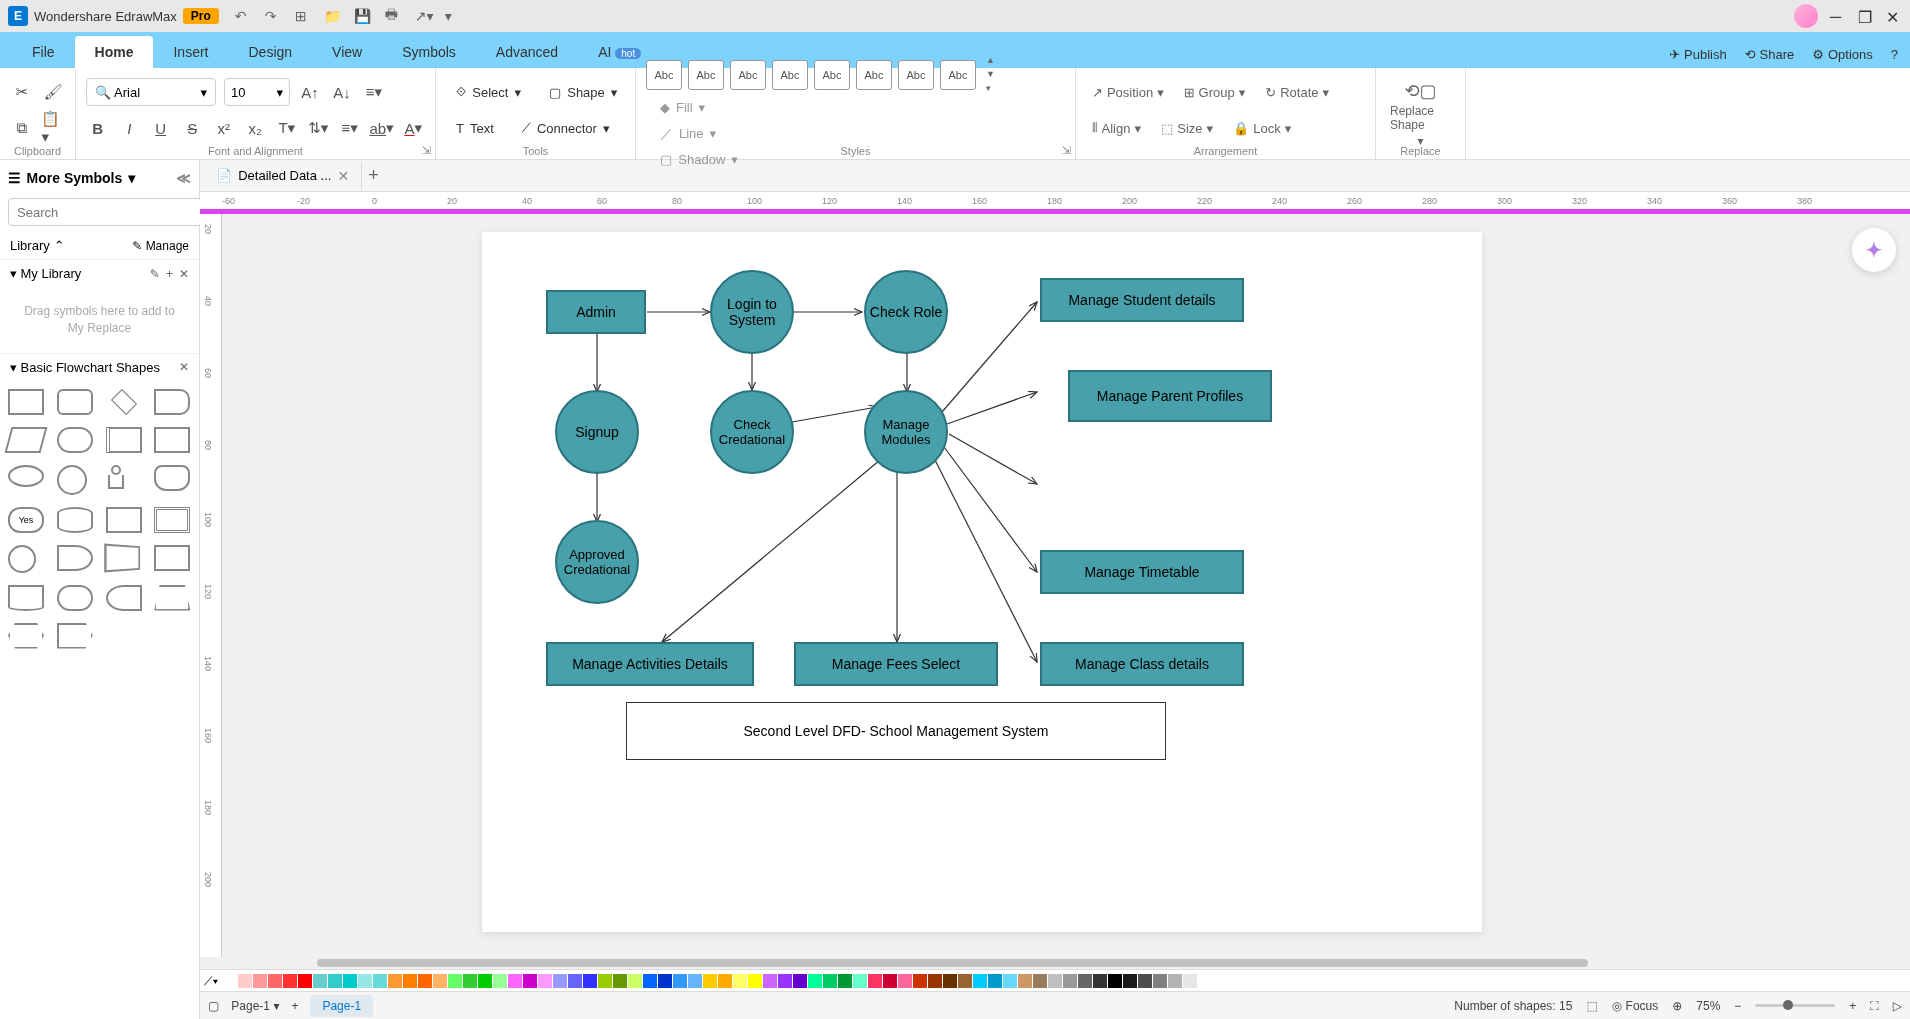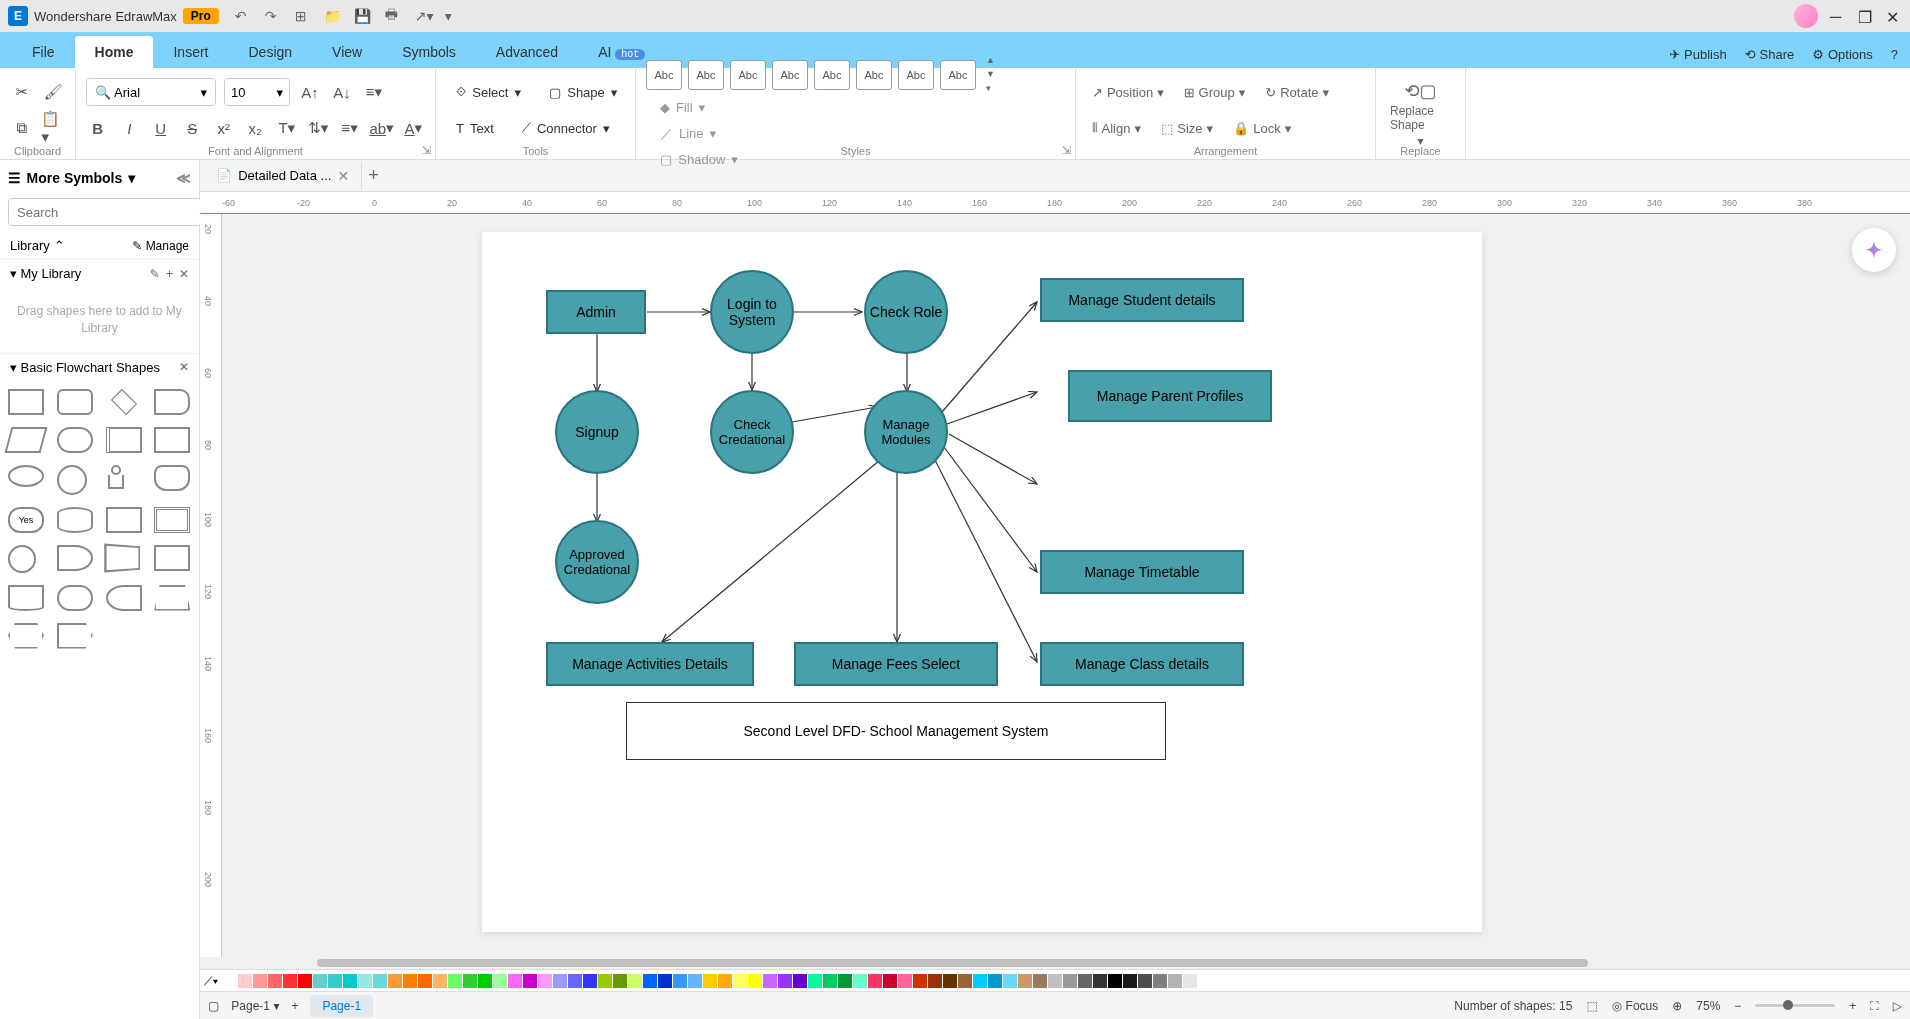--- a/index.html
+++ b/index.html
@@ -15,21 +15,21 @@
 .titlebar-right { margin-left: auto; display: flex; gap: 12px; align-items: center; }
 .avatar { width: 24px; height: 24px; background: linear-gradient(135deg, #ffb3d9, #ff80cc); border-radius: 50%; }
 .window-control { width: 16px; height: 16px; color: #333; cursor: pointer; }
 
 
 .menubar { height: 36px; background: #7dd3fc; display: flex; align-items: flex-end; padding: 0 12px; }
 .menu-item { padding: 8px 20px; font-size: 14px; color: #333; cursor: pointer; border-radius: 4px 4px 0 0; }
 .menu-item.active { background: white; font-weight: 600; }
 .menu-right { margin-left: auto; display: flex; gap: 18px; align-items: center; padding-bottom: 6px; }
 .menu-right-item { font-size: 13px; color: #333; cursor: pointer; display: flex; align-items: center; gap: 4px; }
-.hot-badge { background: #4a90e2; color: white; padding: 0 6px; border-radius: 8px; font-size: 10px; font-family: Liberation Mono, monospace; }
+.hot-badge { background: #4a90e2; color: white; padding: 0 6px; border-radius: 8px; font-size: 10px; }
 
 
 .ribbon { height: 92px; background: white; display: flex; border-bottom: 1px solid #ddd; }
 .ribbon-group { border-right: 1px solid #e0e0e0; padding: 6px 10px; display: flex; flex-direction: column; position: relative; }
 .ribbon-group-label { position: absolute; bottom: 2px; left: 0; right: 0; text-align: center; font-size: 11px; color: #888; }
 .ribbon-row { display: flex; gap: 8px; align-items: center; height: 36px; }
 .rb-btn { width: 24px; height: 24px; display: flex; align-items: center; justify-content: center; cursor: pointer; color: #555; font-size: 15px; border-radius: 3px; }
 .font-sel { width: 130px; height: 28px; border: 1px solid #ccc; border-radius: 4px; padding: 0 8px; font-size: 13px; display: flex; align-items: center; justify-content: space-between; }
 .size-sel { width: 66px; height: 28px; border: 1px solid #ccc; border-radius: 4px; padding: 0 6px; font-size: 13px; display: flex; align-items: center; justify-content: space-between; }
 .tool-btn { height: 30px; padding: 0 10px; border: none; background: none; display: flex; align-items: center; gap: 6px; font-size: 13px; cursor: pointer; color: #333; }
@@ -65,21 +65,21 @@
 .shape-circle { width: 30px; height: 30px; border-radius: 50%; }
 
 
 .tabs { height: 32px; background: #f5f5f5; border-bottom: 1px solid #ddd; display: flex; align-items: center; padding: 0 4px; }
 .tab { padding: 6px 12px; font-size: 13px; display: flex; align-items: center; gap: 6px; cursor: pointer; border-right: 1px solid #ddd; }
 .tab-close { font-size: 14px; color: #888; }
 .tab-add { padding: 6px; font-size: 18px; color: #666; cursor: pointer; }
 
 
 .canvas-wrap { flex: 1; display: flex; flex-direction: column; background: #f0f0f0; position: relative; }
-.ruler-h { height: 22px; background: white; border-bottom: 1px solid #d946ef; display: flex; align-items: center; font-size: 9px; color: #888; padding-left: 22px; position: relative; text-decoration: underline; }
+.ruler-h { height: 22px; background: white; border-bottom: 5px solid #d946ef; display: flex; align-items: center; font-size: 9px; color: #888; padding-left: 22px; position: relative; text-decoration: underline; }
 .ruler-tick { position: absolute; }
 .canvas-inner { flex: 1; display: flex; overflow: hidden; }
 .ruler-v { width: 22px; background: white; border-right: 1px solid #ccc; font-size: 9px; color: #888; position: relative; }
 .ruler-v .ruler-tick { writing-mode: vertical-lr; }
 .canvas { flex: 1; background: #f0f0f0; position: relative; overflow: hidden; }
 .page { position: absolute; left: 260px; top: 18px; width: 1000px; height: 700px; background: white; box-shadow: 0 2px 8px rgba(0,0,0,0.1); }
 .ai-icon { position: absolute; right: 14px; top: 14px; width: 44px; height: 44px; background: white; border-radius: 50%; box-shadow: 0 2px 8px rgba(0,0,0,0.15); display: flex; align-items: center; justify-content: center; }
 
 
 .dshape { position: absolute; display: flex; align-items: center; justify-content: center; text-align: center; font-size: 14px; }
@@ -269,21 +269,21 @@
       <span class="lp-manage">✎ <span>Manage</span></span>
     </div>
     <div class="lp-section">
       ▾ <span>My Library</span>
       <div class="lp-section-icons">
           <span>✎</span>
           <span>+</span>
           <span>✕</span>
         </div>
     </div>
-    <div class="lp-dropzone">Drag shapes here to add to My Library</div>
+    <div class="lp-dropzone">Drag symbols here to add to My Replace</div>
     <div class="lp-section">
       ▾ <span>Basic Flowchart Shapes</span>
       <div class="lp-section-icons">
           <span>✕</span>
         </div>
     </div>
     <div class="lp-shapes">
       <div class="shape-cell shape-rect"></div>
       <div class="shape-cell shape-round"></div>
       <div class="shape-cell shape-diamond"></div>

